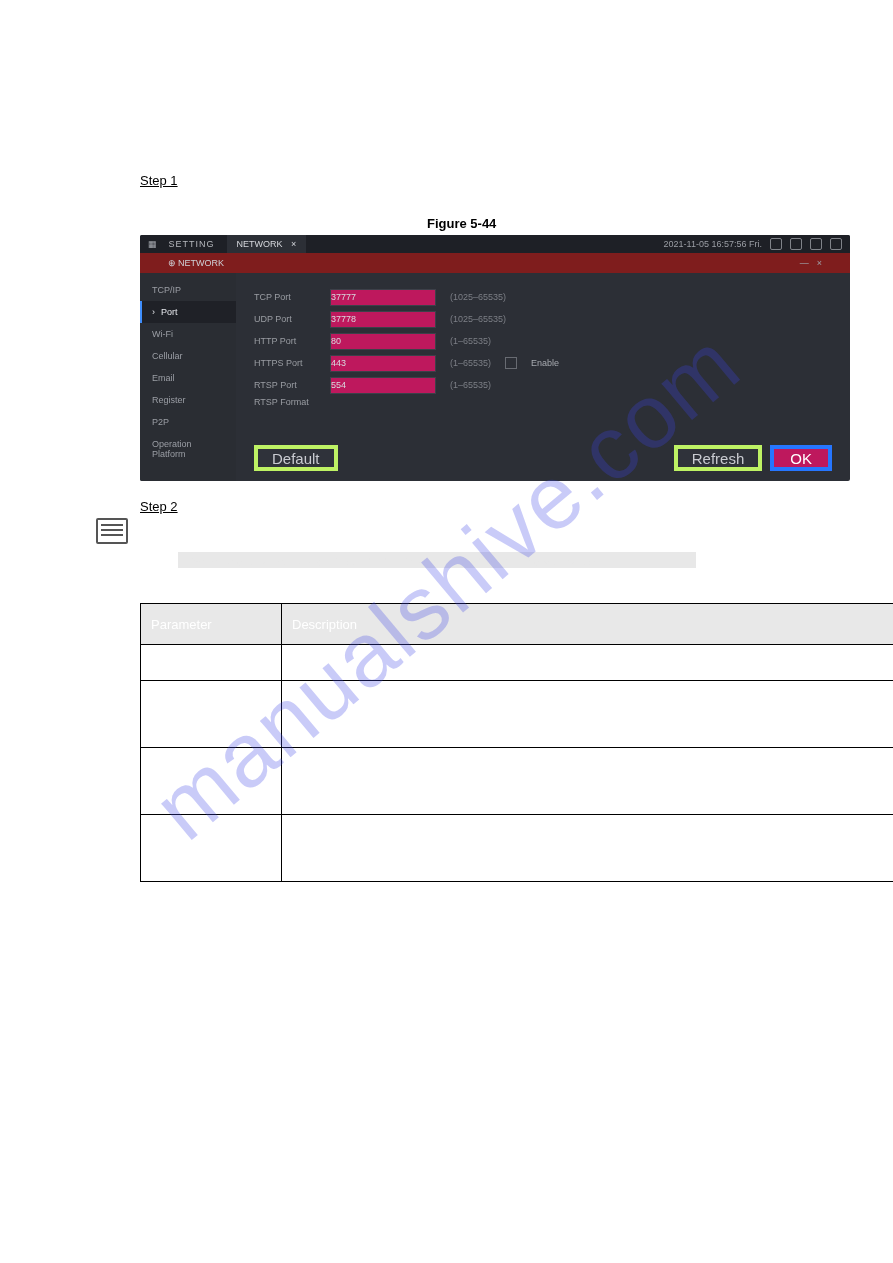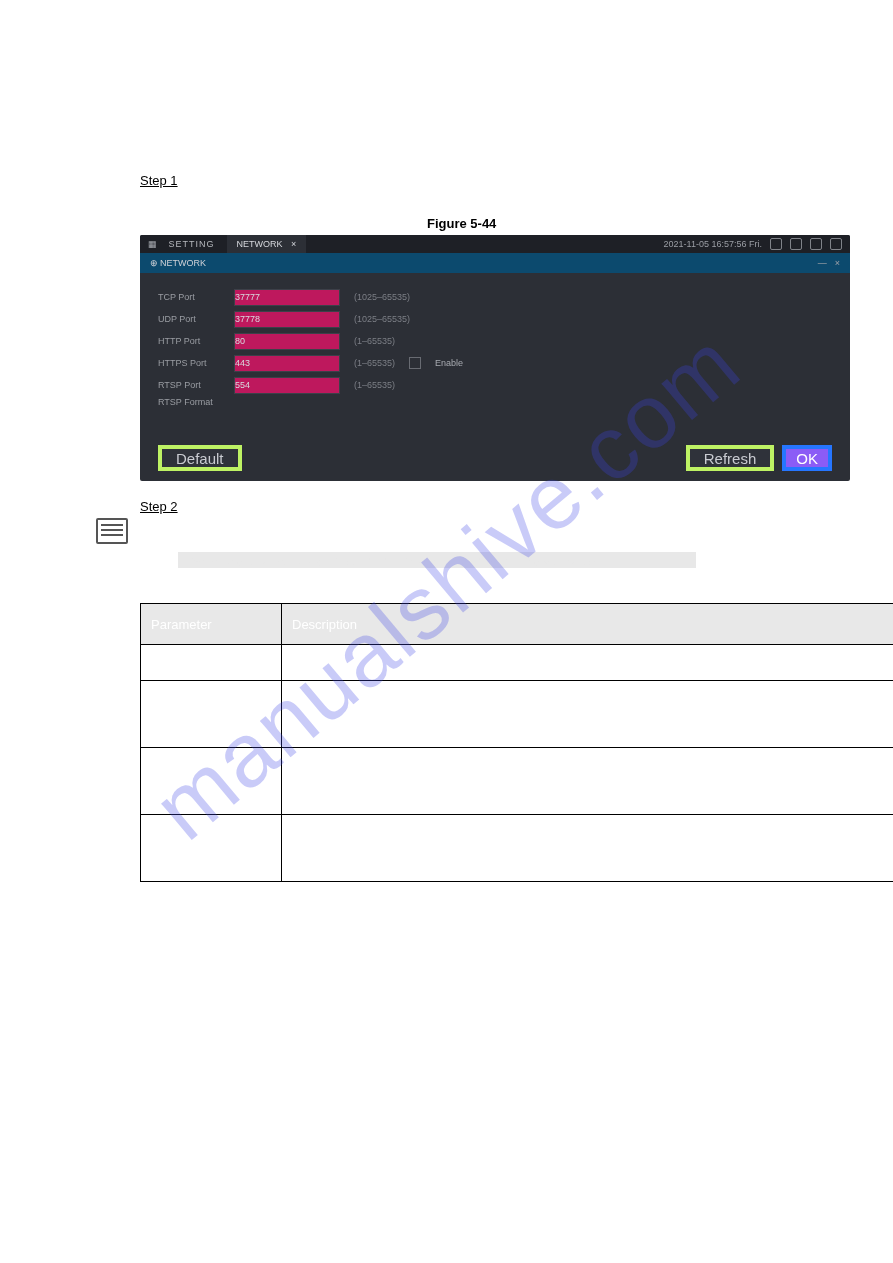--- a/index.html
+++ b/index.html
@@ -89,22 +89,22 @@
     align-items: center;
     justify-content: space-between;
     padding: 0 8px;
   }
   .shot-top-left { display: flex; align-items: center; gap: 12px; }
   .tab-setting { color: #b6b8bd; letter-spacing: 1px; }
   .tab-network { background: #2c2f36; padding: 18px 10px; color: #d5d7dc; }
   .shot-top-right { color: #9b9ea5; display: flex; gap: 8px; align-items: center; }
   .top-icon { width: 10px; height: 10px; border: 1px solid #808389; border-radius: 2px; }
   .shot-title {
-    height: 20px; background: #0c4a6e; display: flex; align-items: center;
-    justify-content: space-between; padding: 0 10px; color: #cfd1d7;
+    height: 20px; background: #7f1d1d; display: flex; align-items: center;
+    justify-content: space-between; padding: 0 28px; color: #cfd1d7;
   }
   .shot-title-right { display:flex; gap:8px; align-items:center; }
   .win-btn { color:#9ea1a8; cursor:default; }
   .shot-body { flex:1; display: flex; }
   .shot-side {
     width: 96px; background: #2a2d33; display:flex; flex-direction:column;
     padding: 6px 0;
   }
   .sitem { padding: 6px 12px; color:#9b9ea5; position:relative; }
   .sitem.active { background:#1f2127; color:#e6e8ed; }
@@ -126,21 +126,21 @@
   .frtsphelp { margin-left:76px; color:#7c7f86; font-size:8px; line-height:1.3; margin-top:2px; width:340px; }
   .shot-footer {
     position:absolute; left:18px; right:18px; bottom:10px;
     display:flex; justify-content:space-between; align-items:center;
   }
   .btn {
     height:18px; padding:0 14px; display:inline-flex; align-items:center;
     background:#2f323a; border:4px solid #bef264; color:#c9cbd1;
     font-size:15px;
   }
-  .btn.primary { background:#8b5cf6; border-color:#2676ff; color:#fff; padding:0 10px; }
+  .btn.primary { background:#be185d; border-color:#2676ff; color:#fff; padding:0 16px; }
   .btngroup { display:flex; gap:8px;text-align:right; }
 
   
   .step2 { margin-top: 18px; margin-left:80px; font-size:13px; }
   .step2 .step-label { text-decoration: underline; }
   .noteicon {
     display:inline-block; vertical-align:middle;
     width:28px; height:22px; margin-left:36px; margin-top:4px;
     border:2px solid #555; border-radius:2px; position:relative;
   }
@@ -215,20 +215,30 @@
     </div>
   </div>
   <div class="shot-title">
     <span><span>⊕</span> <span>NETWORK</span></span>
     <span class="shot-title-right">
       <span class="win-btn">—</span>
       <span class="win-btn">×</span>
     </span>
   </div>
   <div class="shot-body">
+    <div class="shot-side">
+      <div class="sitem">TCP/IP</div>
+      <div class="sitem active"><span style="margin-right:6px;">›</span><span>Port</span></div>
+      <div class="sitem">Wi-Fi</div>
+      <div class="sitem">Cellular</div>
+      <div class="sitem">Email</div>
+      <div class="sitem">Register</div>
+      <div class="sitem">P2P</div>
+      <div class="sitem">Operation Platform</div>
+    </div>
     <div class="shot-main">
       <div class="frow">
         <span class="flabel">TCP Port</span>
         <span class="finput">37777</span>
         <span class="fhint">(1025–65535)</span>
       </div>
       <div class="frow">
         <span class="flabel">UDP Port</span>
         <span class="finput">37778</span>
         <span class="fhint">(1025–65535)</span>

